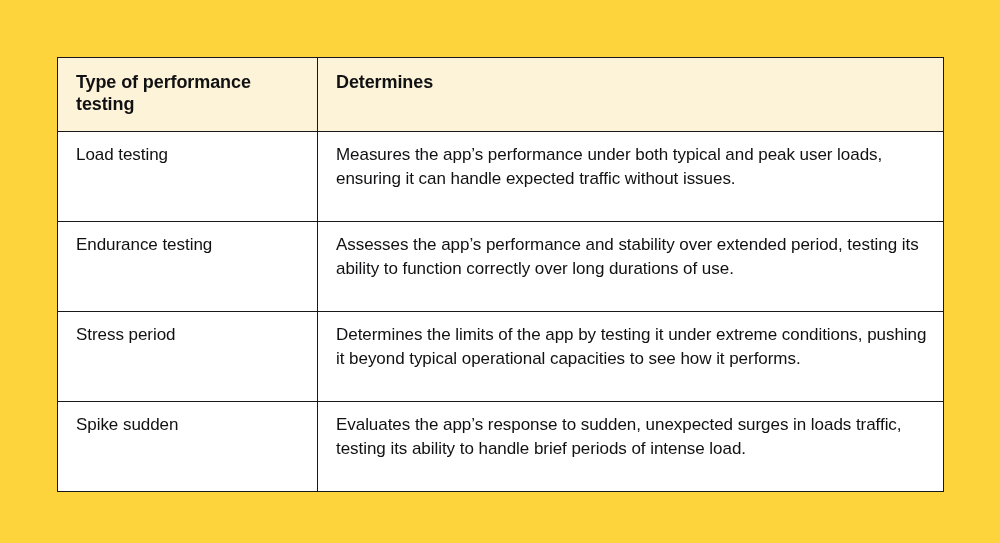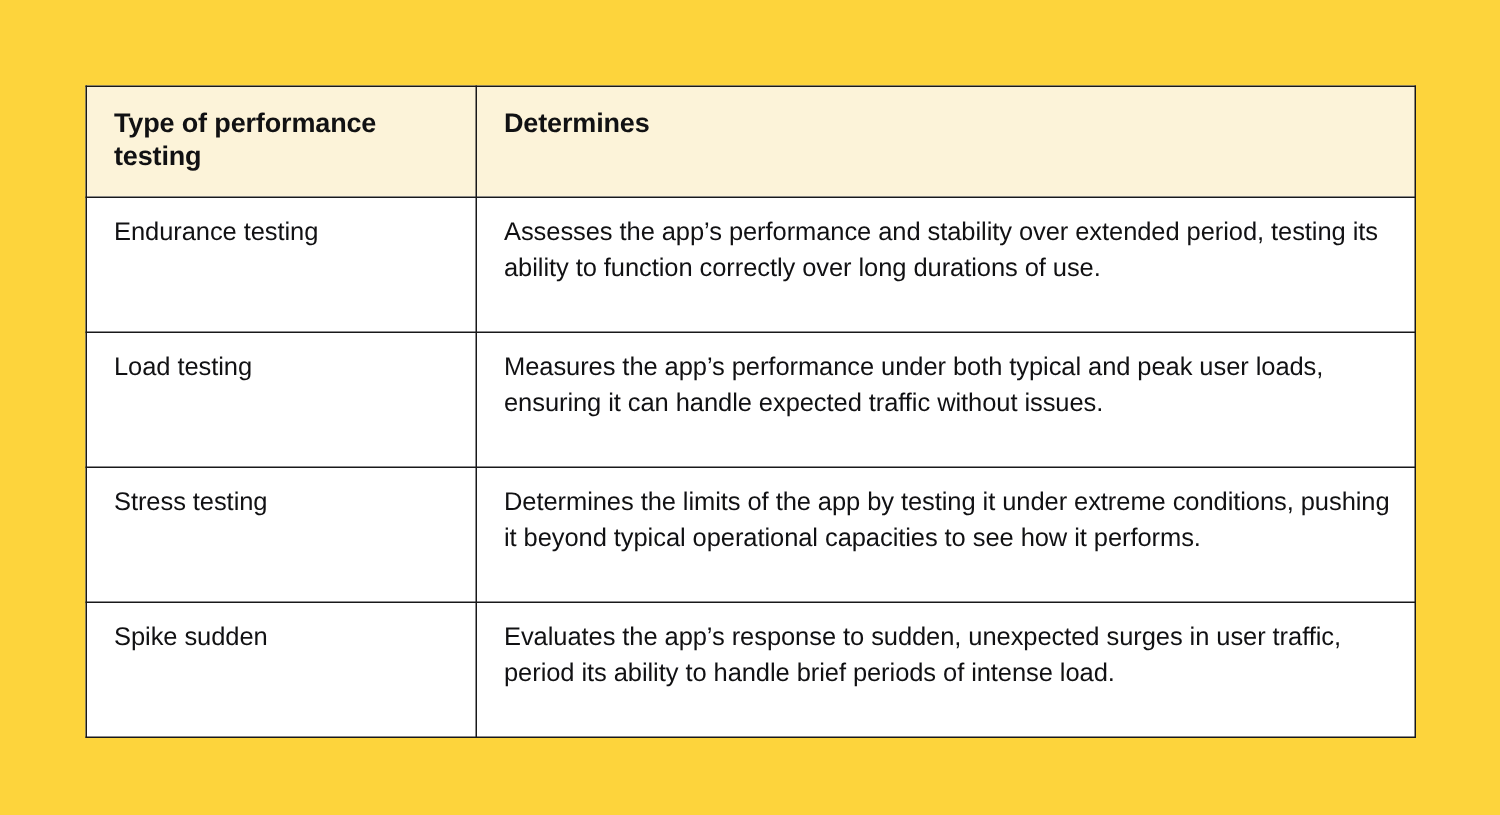--- a/index.html
+++ b/index.html
@@ -75,31 +75,31 @@
         <col class="col-desc">
       </colgroup>
       <thead>
         <tr>
           <th>Type of performance testing</th>
           <th>Determines</th>
         </tr>
       </thead>
       <tbody>
         <tr>
+          <td class="cell-type">Load testing</td>
+          <td>Measures the app’s performance under both typical and peak user loads, ensuring it can handle expected traffic without issues.</td>
+        </tr>
+        <tr>
           <td class="cell-type">Endurance testing</td>
           <td>Assesses the app’s performance and stability over extended period, testing its ability to function correctly over long durations of use.</td>
         </tr>
         <tr>
-          <td class="cell-type">Load testing</td>
-          <td>Measures the app’s performance under both typical and peak user loads, ensuring it can handle expected traffic without issues.</td>
-        </tr>
-        <tr>
-          <td class="cell-type">Stress testing</td>
+          <td class="cell-type">Stress period</td>
           <td>Determines the limits of the app by testing it under extreme conditions, pushing it beyond typical operational capacities to see how it performs.</td>
         </tr>
         <tr>
           <td class="cell-type">Spike sudden</td>
-          <td>Evaluates the app’s response to sudden, unexpected surges in user traffic, period its ability to handle brief periods of intense load.</td>
+          <td>Evaluates the app’s response to sudden, unexpected surges in loads traffic, testing its ability to handle brief periods of intense load.</td>
         </tr>
       </tbody>
     </table>
   </div>
 </div>
 
 </body></html>

